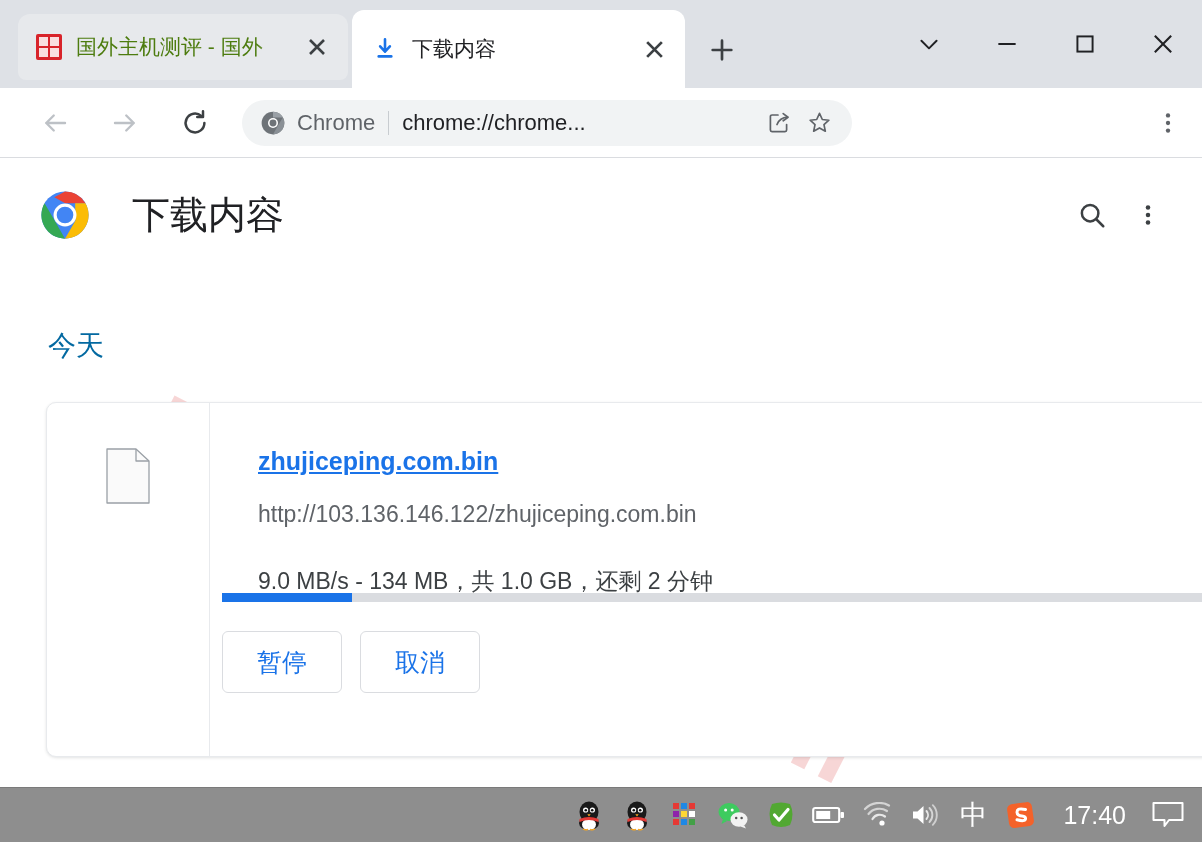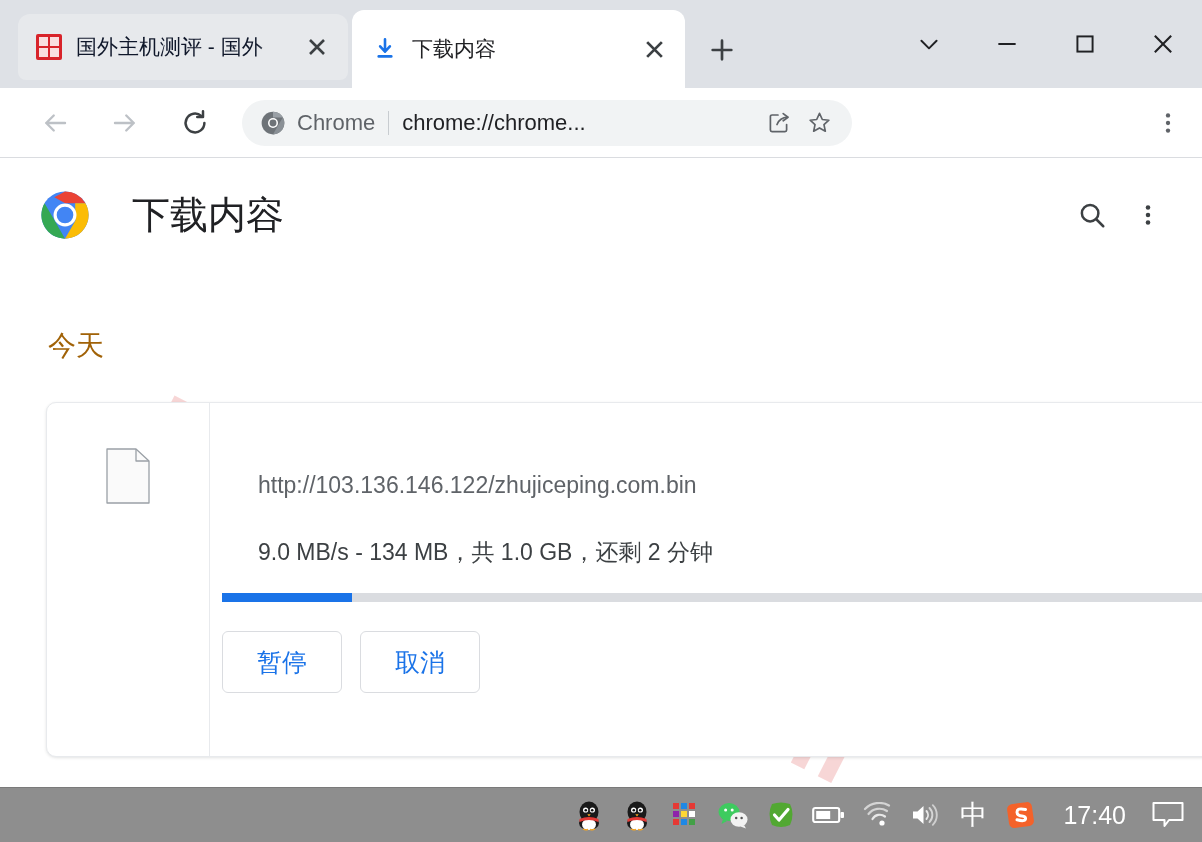--- a/index.html
+++ b/index.html
@@ -43,21 +43,21 @@
     display:grid; grid-template-columns:1fr 1fr; grid-template-rows:1fr 1fr;
     gap:2px; padding:3px;
   }
   .favicon-red i { background:#ffffff; opacity:.85; display:block; }
 
   .tab-dl-icon { width:26px; height:26px; margin-left:20px; flex:0 0 auto; position:relative; }
   .tab-dl-icon svg { display:block; }
 
   .tab-title {
     flex:1 1 auto; margin-left:14px; margin-right:8px;
-    font-size:21px; color:#0f172a;
+    font-size:21px; color:#4d7c0f;
     white-space:nowrap; overflow:hidden;
     -webkit-mask-image:linear-gradient(to right,#000 84%,transparent 100%);
     mask-image:linear-gradient(to right,#000 84%,transparent 100%);
   }
   .tab-active .tab-title { color:#202124; mask-image:none; -webkit-mask-image:none; }
 
   .tab-close {
     width:38px; height:38px; margin-right:12px; flex:0 0 auto;
     display:flex; align-items:center; justify-content:center;
     color:#3c4043; font-size:0;
@@ -119,21 +119,21 @@
     position:absolute; left:0; top:0; width:1202px; height:112px;
     display:flex; align-items:center;
   }
   .chrome-logo { width:54px; height:54px; margin-left:38px; flex:0 0 auto; }
   .dl-title { font-size:38px; color:#202124; margin-left:40px; white-space:nowrap; }
   .hdr-actions { margin-left:auto; display:flex; align-items:center; margin-right:26px; }
   .hdr-btn { width:56px; height:56px; display:flex; align-items:center; justify-content:center; color:#3c4043; }
 
   .today-label {
     position:absolute; left:48px; top:168px;
-    font-size:28px; color:#a16207;
+    font-size:28px; color:#0369a1;
   }
 
   .dl-card {
     position:absolute; left:46px; top:243px;
     width:1200px; height:355px;
     background:#ffffff;
     border:1px solid #e8eaed;
     border-radius:10px;
     box-shadow:0 1px 3px rgba(60,64,67,.15);
     display:flex;
@@ -350,20 +350,21 @@
     <div class="dl-card">
       <div class="card-iconcol">
         <span class="file-icon">
           <svg width="44" height="56" viewBox="0 0 44 56" aria-hidden="true">
             <path d="M1 1 H30 L43 13 V55 H1 Z" fill="#fafafa" stroke="#9aa0a6" stroke-width="1.3" stroke-linejoin="round"></path>
             <path d="M30 1 L30 13 L43 13" fill="none" stroke="#9aa0a6" stroke-width="1.3" stroke-linejoin="round"></path>
           </svg>
         </span>
       </div>
       <div class="card-body">
+        <a class="file-name" href="#">zhujiceping.com.bin</a>
         <div class="file-url">http://103.136.146.122/zhujiceping.com.bin</div>
         <div class="file-status">9.0 MB/s - 134 MB，共 1.0 GB，还剩 2 分钟</div>
 
         <div class="progress-track">
           <div class="progress-fill" id="progressFill" style="width: 13%;"></div>
         </div>
 
         <div class="card-buttons">
           <button class="card-btn">暂停</button>
           <button class="card-btn">取消</button>

